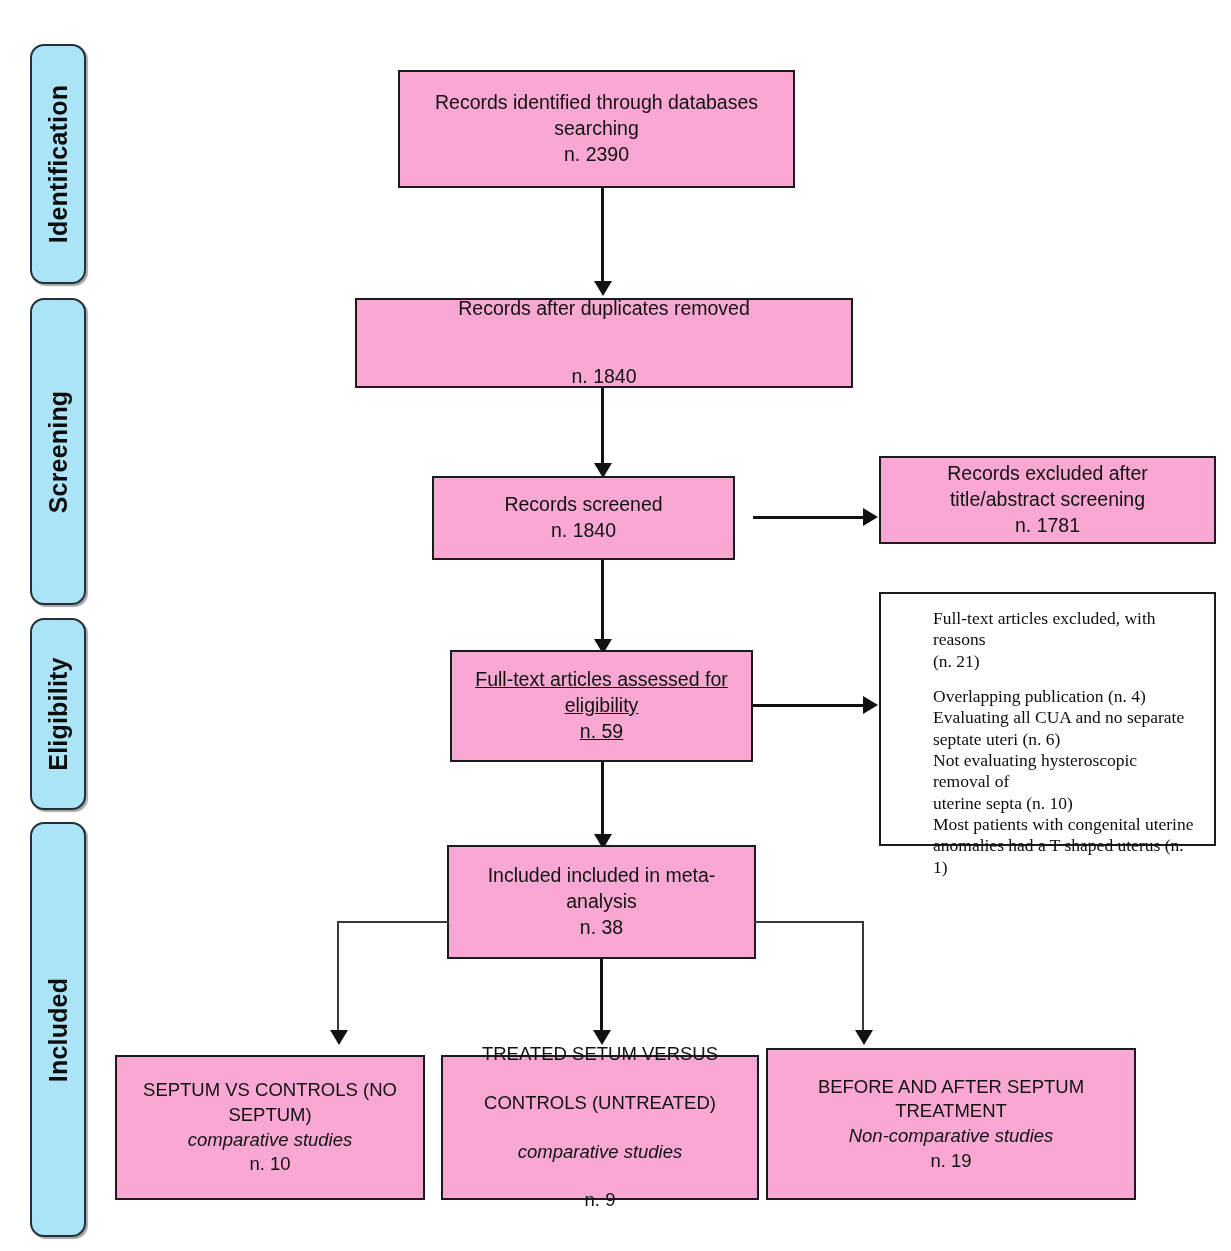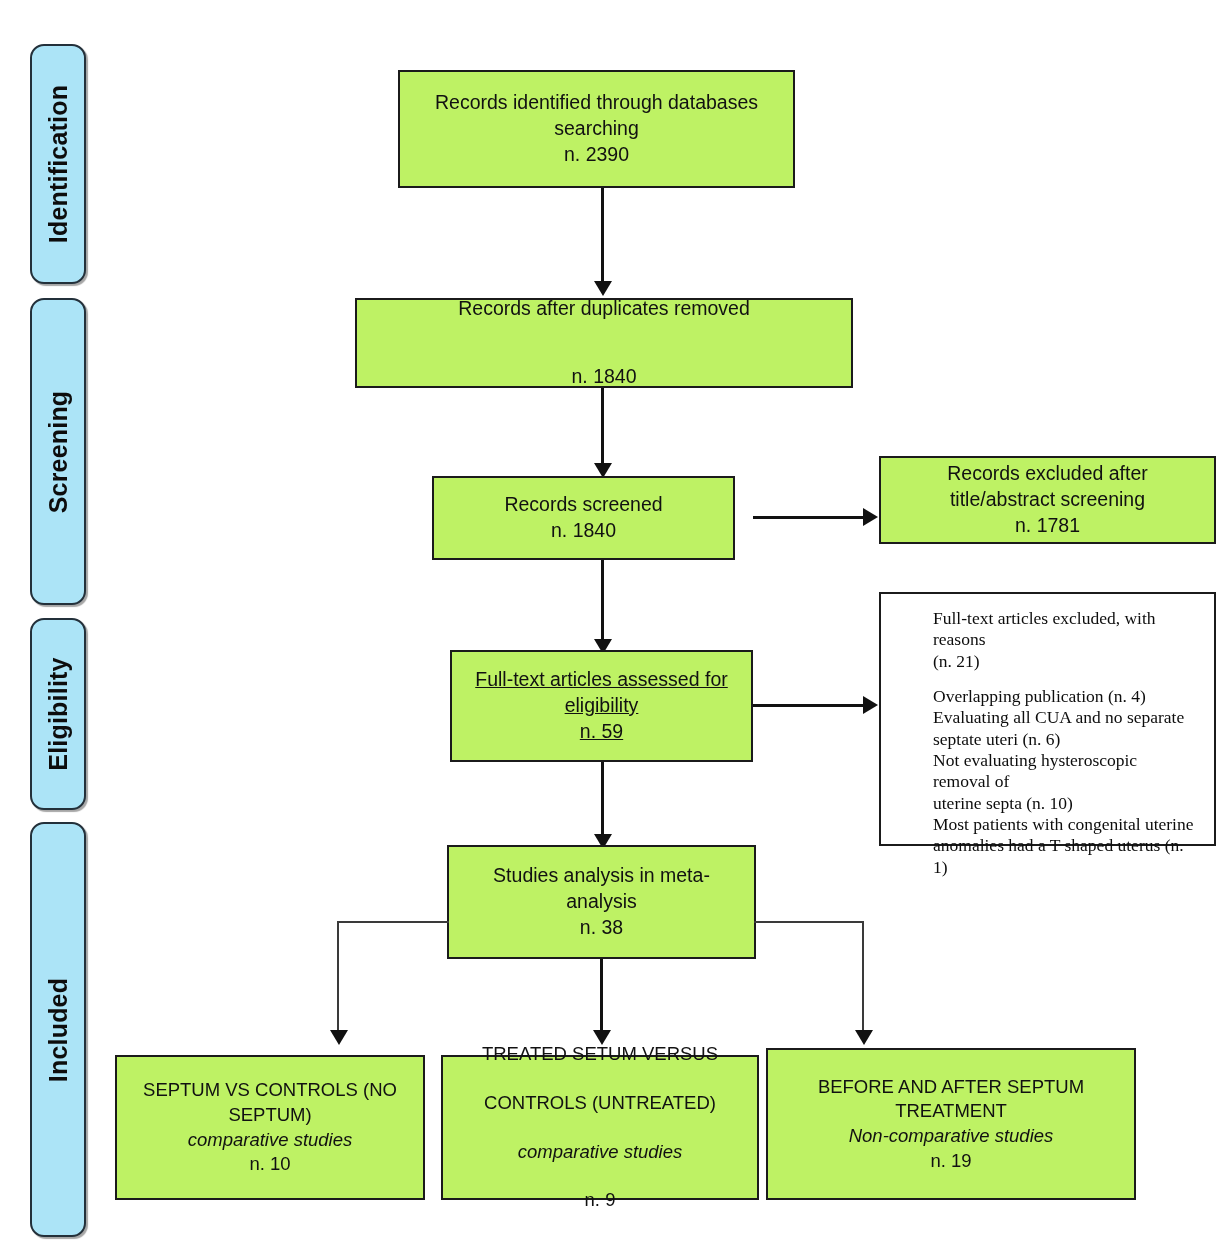--- a/index.html
+++ b/index.html
@@ -40,21 +40,21 @@
     font-weight: bold;
     font-size: 25px;
     letter-spacing: 0.2px;
     color: #0d0d0d;
   }
 
   
   .fbox {
     position: absolute;
     box-sizing: border-box;
-    background: #bef264;
+    background: #f9a8d4;
     border: 2.5px solid #1b1b1b;
     display: flex;
     flex-direction: column;
     align-items: center;
     justify-content: center;
     text-align: center;
     font-size: 19.5px;
     line-height: 1.33;
     color: #111111;
     padding: 4px 10px;
@@ -183,21 +183,21 @@
     <span class="ln">Not evaluating hysteroscopic removal of</span>
     <span class="ln">uterine septa (n. 10)</span>
     <span class="ln">Most patients with congenital uterine</span>
     <span class="ln">anomalies had a T shaped uterus (n. 1)</span>
   </div>
 
   <div class="vline" style="left:601px; top:762px; height:75px;"></div>
   <div class="arrow-down" style="left:594px; top:834px;"></div>
 
   <div class="fbox" style="left:447px; top:845px; width:309px; height:114px;">
-    <span class="ln">Studies analysis in meta-</span>
+    <span class="ln">Included included in meta-</span>
     <span class="ln">analysis</span>
     <span class="ln">n. 38</span>
   </div>
 
   <div class="hline thin" style="left:337px; top:921px; width:112px;"></div>
   <div class="vline thin" style="left:337px; top:921px; height:111px;"></div>
   <div class="arrow-down" style="left:330px; top:1030px;"></div>
 
   <div class="vline" style="left:600px; top:959px; height:74px;"></div>
   <div class="arrow-down" style="left:593px; top:1030px;"></div>

